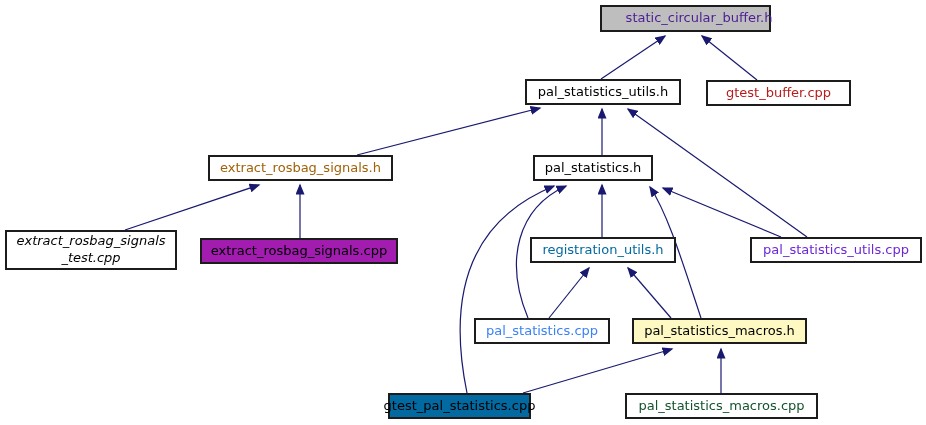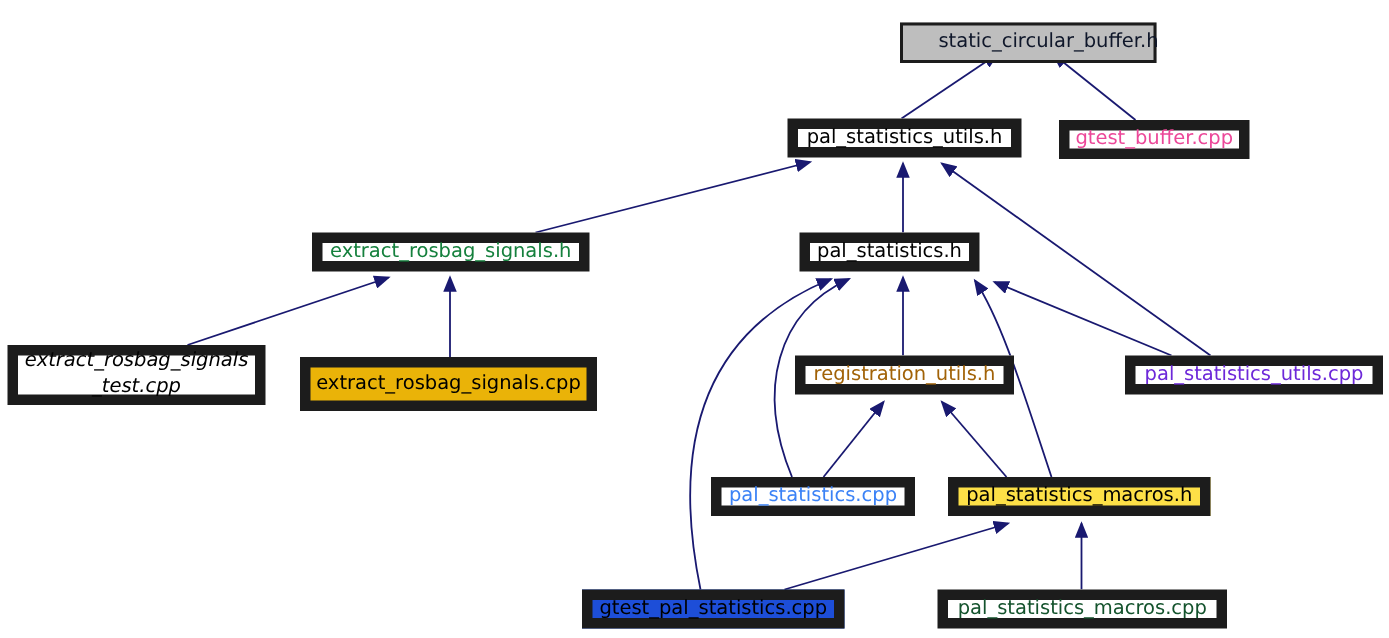--- a/index.html
+++ b/index.html
@@ -19,21 +19,21 @@
     position: absolute;
     left: 0;
     top: 0;
     width: 926px;
     height: 425px;
   }
   .node {
     position: absolute;
     box-sizing: border-box;
     background: #ffffff;
-    border: 7px solid #22c55e;
+    border: 2px solid #22c55e;
     color: #000000;
     font-size: 13px;
     line-height: 1.3;
     display: flex;
     align-items: center;
     justify-content: center;
     text-align: center;
     white-space: pre-line;
     cursor: pointer;
   }
@@ -71,28 +71,28 @@
         <path d="M467,393 C448,300 466,222 554,186" class="edge-path" stroke="currentColor" marker-end="url(#arrowhead)"></path>
         <path d="M701,318 C683,264 668,214 650,187" class="edge-path" stroke="currentColor" marker-end="url(#arrowhead)"></path>
         <path d="M781,237 L663,188" class="edge-path" stroke="currentColor" marker-end="url(#arrowhead)"></path>
         <path d="M549,318 L589,268" class="edge-path" stroke="currentColor" marker-end="url(#arrowhead)"></path>
         <path d="M671,318 L628,268" class="edge-path" stroke="currentColor" marker-end="url(#arrowhead)"></path>
         <path d="M523,393 L672,349" class="edge-path" stroke="currentColor" marker-end="url(#arrowhead)"></path>
         <path d="M721,393 L721,349" class="edge-path" stroke="currentColor" marker-end="url(#arrowhead)"></path>
       </g>
   </svg>
 
-  <div class="node highlighted" style="left: 600px; top: 15px; width: 171px; height: 27px; border-color: rgb(28, 28, 28); color: #0f172a; background: rgb(190, 190, 190); padding-left: 27px;">static_circular_buffer.h</div>
+  <div class="node highlighted" style="left: 600px; top: 5px; width: 171px; height: 27px; border-color: rgb(28, 28, 28); color: #4c1d95; background: rgb(190, 190, 190); padding-left: 27px;">static_circular_buffer.h</div>
   <div class="node" style="left: 525px; top: 79px; width: 156px; height: 26px; border-color: rgb(28, 28, 28); color: rgb(0, 0, 0); background: rgb(255, 255, 255);">pal_statistics_utils.h</div>
-  <div class="node" style="left: 706px; top: 80px; width: 127px; height: 26px; border-color: rgb(28, 28, 28); color: #ec4899; background: rgb(255, 255, 255);">gtest_buffer.cpp</div>
-  <div class="node" style="left: 208px; top: 155px; width: 185px; height: 26px; border-color: rgb(28, 28, 28); color: #15803d; background: rgb(255, 255, 255);">extract_rosbag_signals.h</div>
+  <div class="node" style="left: 706px; top: 80px; width: 145px; height: 26px; border-color: rgb(28, 28, 28); color: #b91c1c; background: rgb(255, 255, 255);">gtest_buffer.cpp</div>
+  <div class="node" style="left: 208px; top: 155px; width: 185px; height: 26px; border-color: rgb(28, 28, 28); color: #a16207; background: rgb(255, 255, 255);">extract_rosbag_signals.h</div>
   <div class="node" style="left: 533px; top: 155px; width: 120px; height: 26px; border-color: rgb(28, 28, 28); color: rgb(0, 0, 0); background: rgb(255, 255, 255);">pal_statistics.h</div>
   <div class="node" style="left: 5px; top: 230px; width: 172px; height: 40px; border-color: rgb(28, 28, 28); color: rgb(0, 0, 0); background: rgb(255, 255, 255); font-style: italic;">extract_rosbag_signals
 _test.cpp</div>
-  <div class="node" style="left: 200px; top: 238px; width: 198px; height: 36px; border-color: rgb(28, 28, 28); color: rgb(0, 0, 0); background: #eab308;">extract_rosbag_signals.cpp</div>
-  <div class="node" style="left: 530px; top: 237px; width: 146px; height: 26px; border-color: rgb(28, 28, 28); color: #a16207; background: rgb(255, 255, 255);">registration_utils.h</div>
+  <div class="node" style="left: 200px; top: 238px; width: 198px; height: 26px; border-color: rgb(28, 28, 28); color: rgb(0, 0, 0); background: #a21caf;">extract_rosbag_signals.cpp</div>
+  <div class="node" style="left: 530px; top: 237px; width: 146px; height: 26px; border-color: rgb(28, 28, 28); color: #0369a1; background: rgb(255, 255, 255);">registration_utils.h</div>
   <div class="node" style="left: 750px; top: 237px; width: 172px; height: 26px; border-color: rgb(28, 28, 28); color: #6d28d9; background: rgb(255, 255, 255);">pal_statistics_utils.cpp</div>
   <div class="node" style="left: 474px; top: 318px; width: 136px; height: 26px; border-color: rgb(28, 28, 28); color: #3b82f6; background: rgb(255, 255, 255);">pal_statistics.cpp</div>
-  <div class="node" style="left: 632px; top: 318px; width: 175px; height: 26px; border-color: rgb(28, 28, 28); color: rgb(0, 0, 0); background: #fde047;">pal_statistics_macros.h</div>
-  <div class="node" style="left: 388px; top: 393px; width: 175px; height: 26px; border-color: rgb(28, 28, 28); color: rgb(0, 0, 0); background: #1d4ed8;">gtest_pal_statistics.cpp</div>
+  <div class="node" style="left: 632px; top: 318px; width: 175px; height: 26px; border-color: rgb(28, 28, 28); color: rgb(0, 0, 0); background: #fef9c3;">pal_statistics_macros.h</div>
+  <div class="node" style="left: 388px; top: 393px; width: 143px; height: 26px; border-color: rgb(28, 28, 28); color: rgb(0, 0, 0); background: #0369a1;">gtest_pal_statistics.cpp</div>
   <div class="node" style="left: 625px; top: 393px; width: 193px; height: 26px; border-color: rgb(28, 28, 28); color: #14532d; background: rgb(255, 255, 255);">pal_statistics_macros.cpp</div>
 
 </div>
 
 </body></html>

